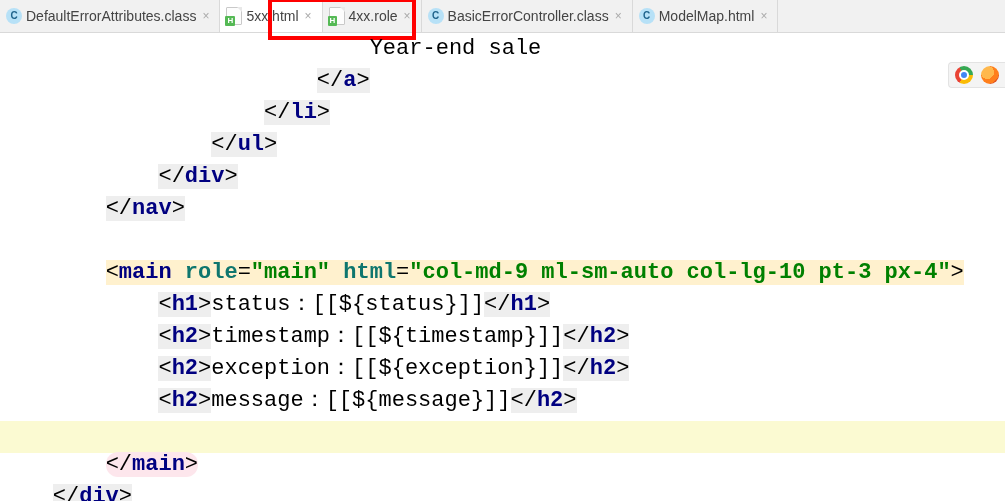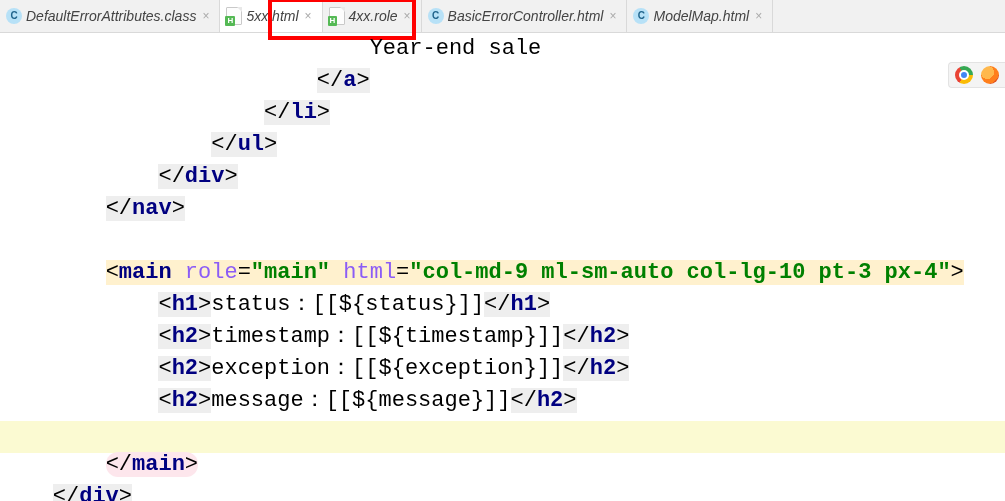--- a/index.html
+++ b/index.html
@@ -3,21 +3,21 @@
 <meta charset="utf-8">
 <style>
   html, body { margin:0; padding:0; font-family: Arial, Helvetica, sans-serif; background:#ffffff; }
   .root { width:1005px; height:501px; position:relative; overflow:hidden; display:flex; flex-direction:column; }
   
   
   .tabbar { height:32px; display:flex; align-items:stretch; background:#f1f1f1; border-bottom:1px solid #d9d9d9; font-size:14px; color:#444; user-select:none; }
   .tab { display:flex; align-items:center; padding:0 8px 0 6px; border-right:1px solid #d9d9d9; gap:4px; position:relative; cursor:pointer; }
   .tab.active { background:#ffffff;align-items:center; }
   .tab .close { color:#aaa; font-size:12px; padding:0 2px; }
-  .tab-label { white-space:nowrap;font-style:italic; }
+  .tab-label { white-space:nowrap; }
   .tabbar-fill { flex:1; }
   
   
   .file-icon { width:16px; height:16px; position:relative; display:inline-block; }
   .file-icon.java {
     width:16px; height:16px; border-radius:50%; background:#b7e1f7;
     color:#20648c; font-size:10px; font-weight:bold; line-height:16px; text-align:center;
   }
   .file-icon.java::after { content:"C"; }
   .file-icon.html {
@@ -72,21 +72,21 @@
   
   
   .tagbrkt  { background:#eeeeee; color:#000; }  
   .tagname  { background:#eeeeee; color:#000080; font-weight:bold; }
   .opentag  { background:#fff1ce; } 
   .opentag .tagname,
   .opentag .tagbrkt { background:transparent; }
   .closemain { background:#fde6ec;border-radius:12px; } 
   .closemain .tagname,
   .closemain .tagbrkt { background:transparent; }
-  .attrname { color:#8b5cf6; font-weight:normal; }
+  .attrname { color:#0f766e; font-weight:bold; }
   .attrval  { color:#008000; font-weight:bold; }
   .plain    { color:#000; }
   
   
   .caret-band {
     position:absolute; left:0; width:100%; height:32px;
     background:#fbfad2; top:388px;
   }
 </style>
 </head>
@@ -105,21 +105,21 @@
       <span class="tab-label">5xx.html</span>
       <span class="close">×</span>
     </div>
     <div class="tab">
       <span class="file-icon html"></span>
       <span class="tab-label">4xx.role</span>
       <span class="close">×</span>
     </div>
     <div class="tab">
       <span class="file-icon java"></span>
-      <span class="tab-label">BasicErrorController.html</span>
+      <span class="tab-label">BasicErrorController.class</span>
       <span class="close">×</span>
     </div>
     <div class="tab">
       <span class="file-icon java"></span>
       <span class="tab-label">ModelMap.html</span>
       <span class="close">×</span>
     </div>
     <div class="tabbar-fill"></div>
     <div class="annotate"></div>
   </div>

